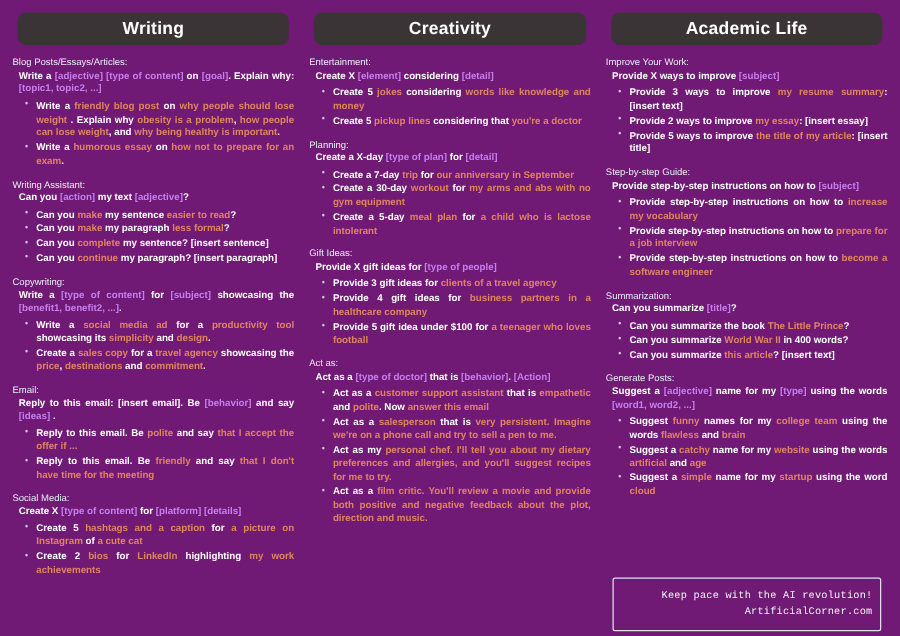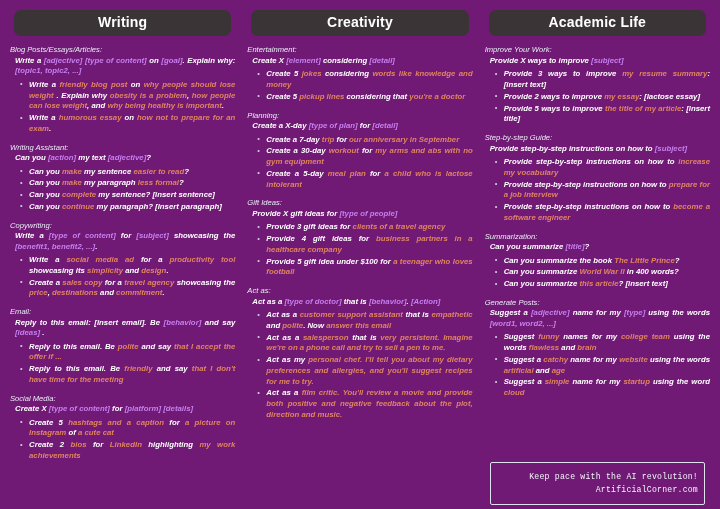--- a/index.html
+++ b/index.html
@@ -40,21 +40,20 @@
     font-size: 14px;
     font-weight: bold;
     color: #ffffff;
     padding: 5px 4px 6px 4px;
     margin: 4px 4px 9px 4px;
     letter-spacing: .2px;
     line-height: 1.1;
   }
   .section {
     margin-bottom: 7px;
-    font-style: italic;
   }
   .sec-title {
     font-size: 7.6px;
     font-weight: normal;
     color: #e9ecf4;
     line-height: 1.25;
     margin-bottom: 1px;
   }
   .sec-template {
     font-size: 7.8px;
@@ -194,21 +193,21 @@
         </ul>
       </div>
     </div>
     <div class="column">
       <div class="col-head">Academic Life</div>
       <div class="section">
         <div class="sec-title">Improve Your Work:</div>
         <div class="sec-template"><span class="pl">Provide X ways to improve </span><span class="ph">[subject]</span></div>
         <ul class="bullets">
           <li><span class="pl">Provide 3 ways to improve </span><span class="ex">my resume summary</span><span class="pl">: [insert text]</span></li>
-          <li><span class="pl">Provide 2 ways to improve </span><span class="ex">my essay</span><span class="pl">: [lactose essay]</span></li>
+          <li><span class="pl">Provide 2 ways to improve </span><span class="ex">my essay</span><span class="pl">: [insert essay]</span></li>
           <li><span class="pl">Provide 5 ways to improve </span><span class="ex">the title of my article</span><span class="pl">: [insert title]</span></li>
         </ul>
       </div>
       <div class="section">
         <div class="sec-title">Step-by-step Guide:</div>
         <div class="sec-template"><span class="pl">Provide step-by-step instructions on how to </span><span class="ph">[subject]</span></div>
         <ul class="bullets">
           <li><span class="pl">Provide step-by-step instructions on how to </span><span class="ex">increase my vocabulary</span></li>
           <li><span class="pl">Provide step-by-step instructions on how to </span><span class="ex">prepare for a job interview</span></li>
           <li><span class="pl">Provide step-by-step instructions on how to </span><span class="ex">become a software engineer</span></li>

